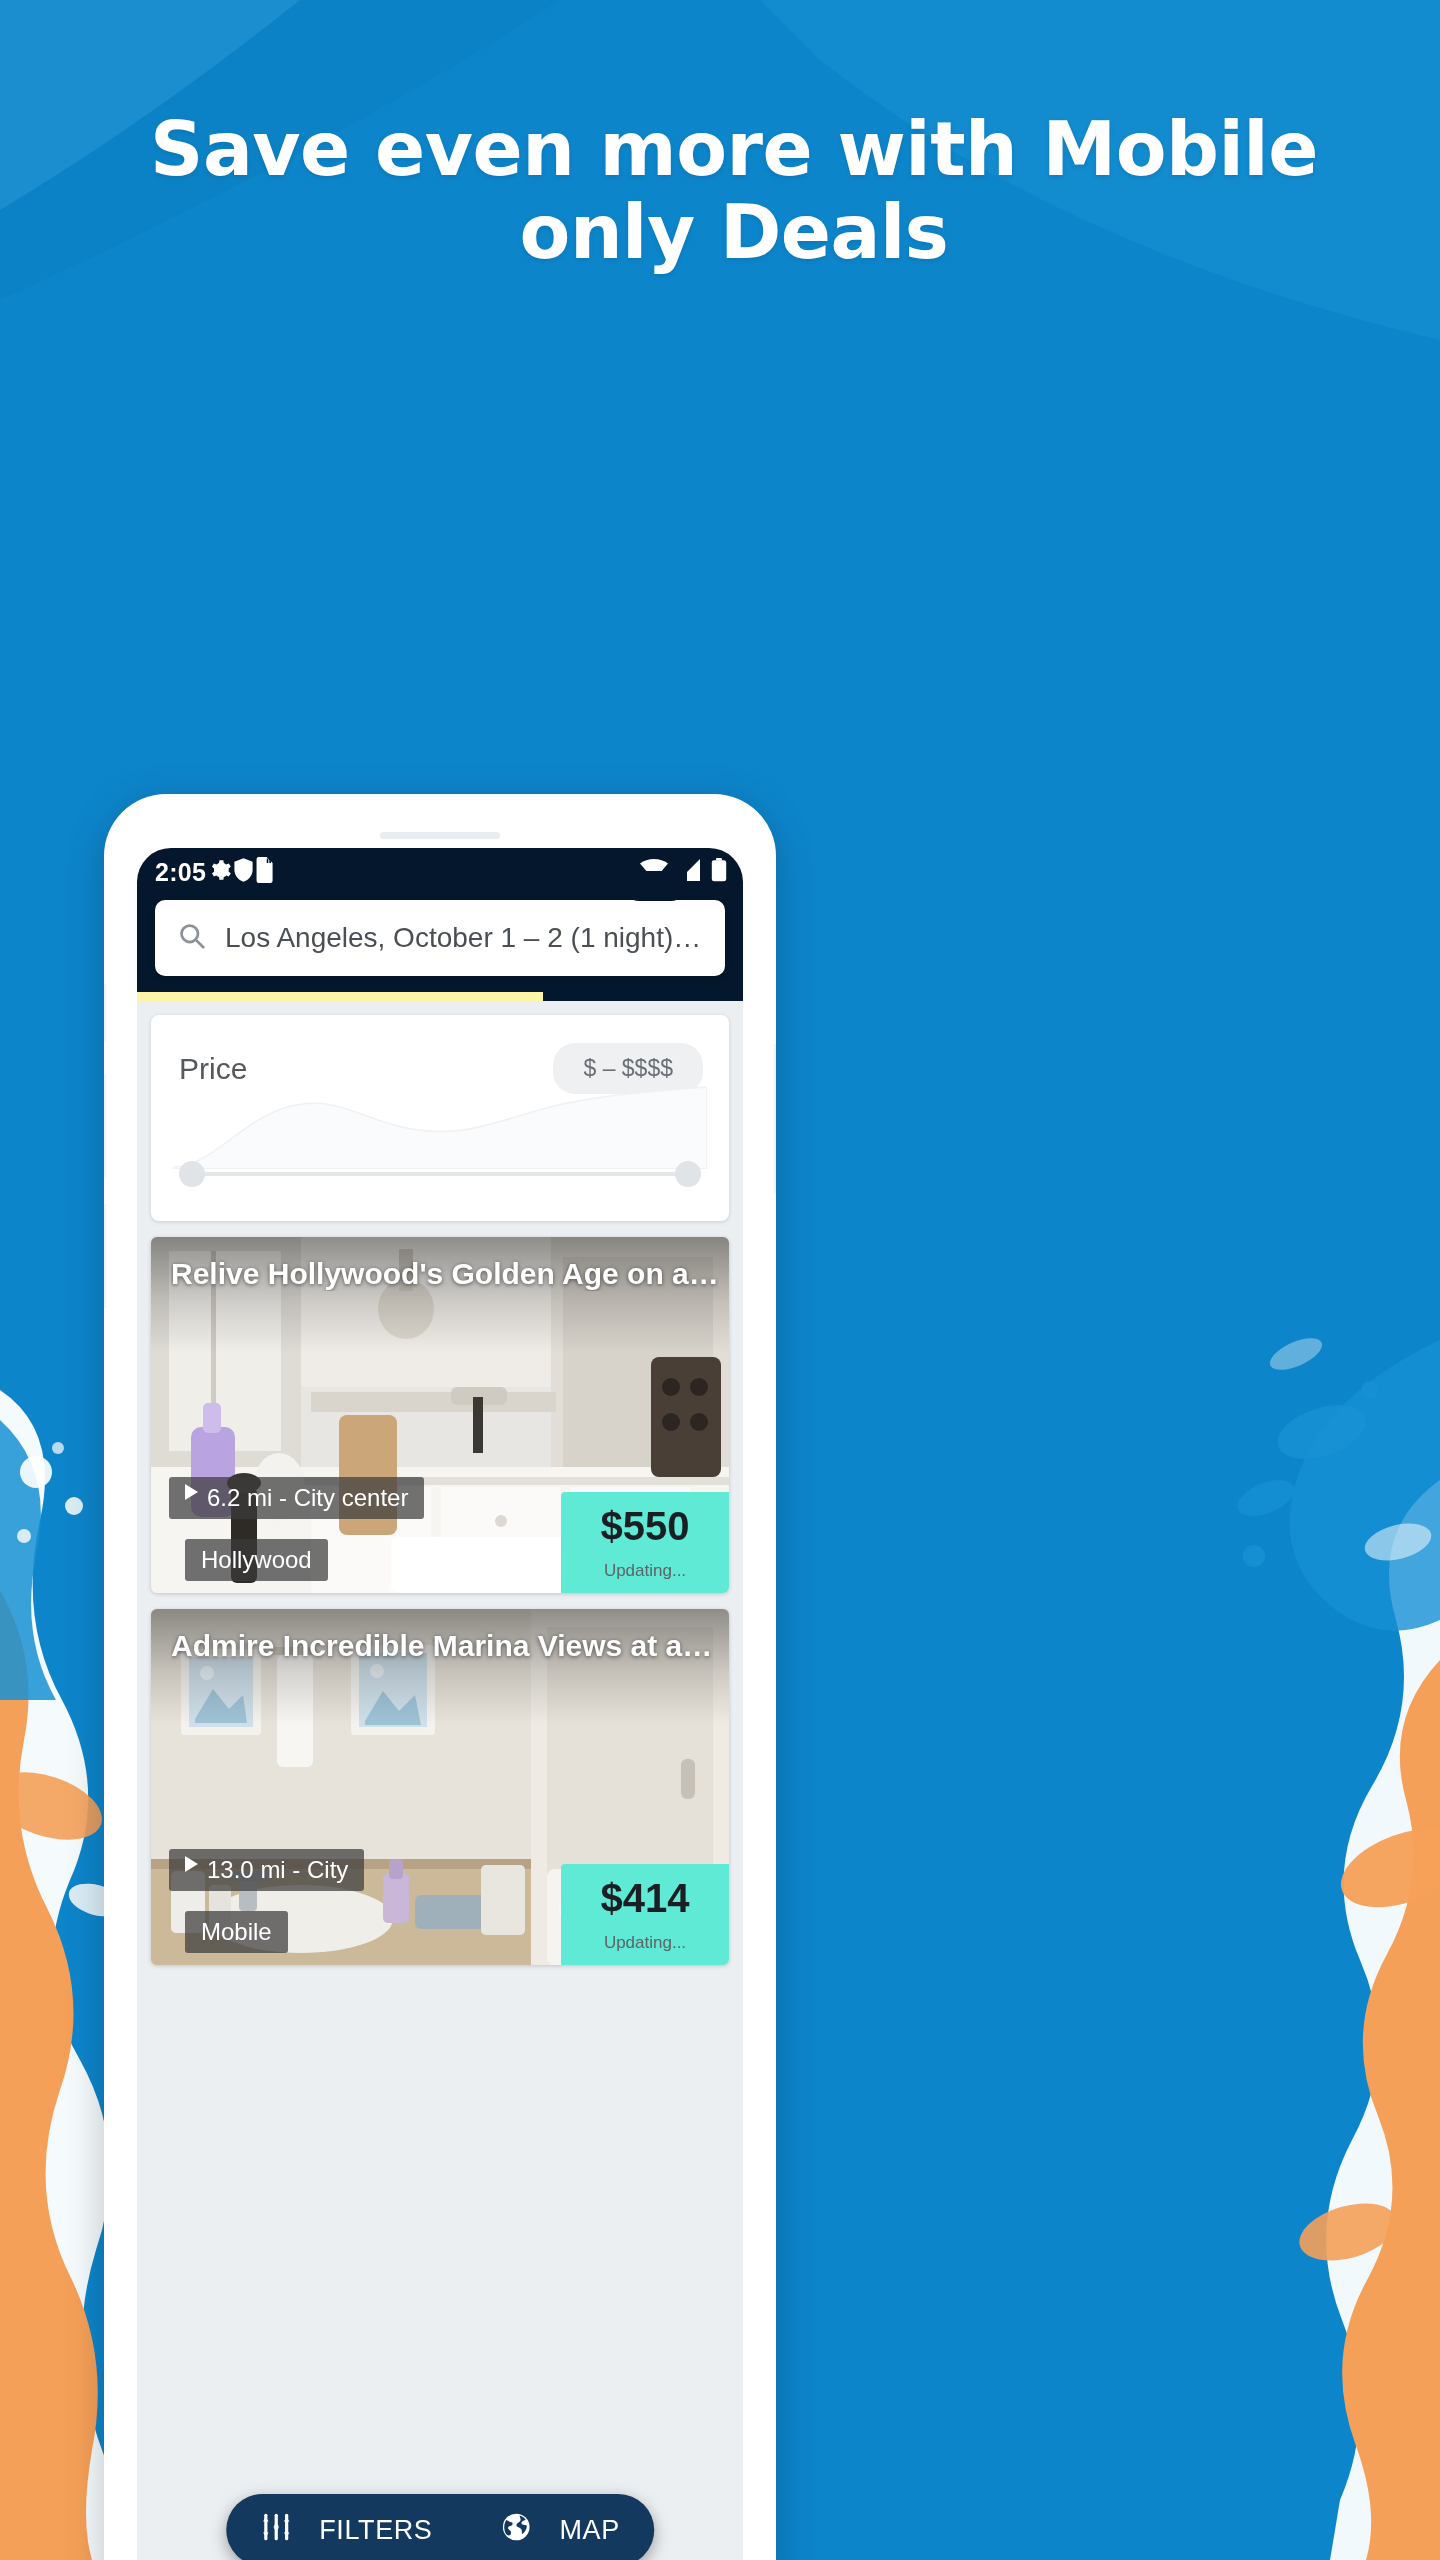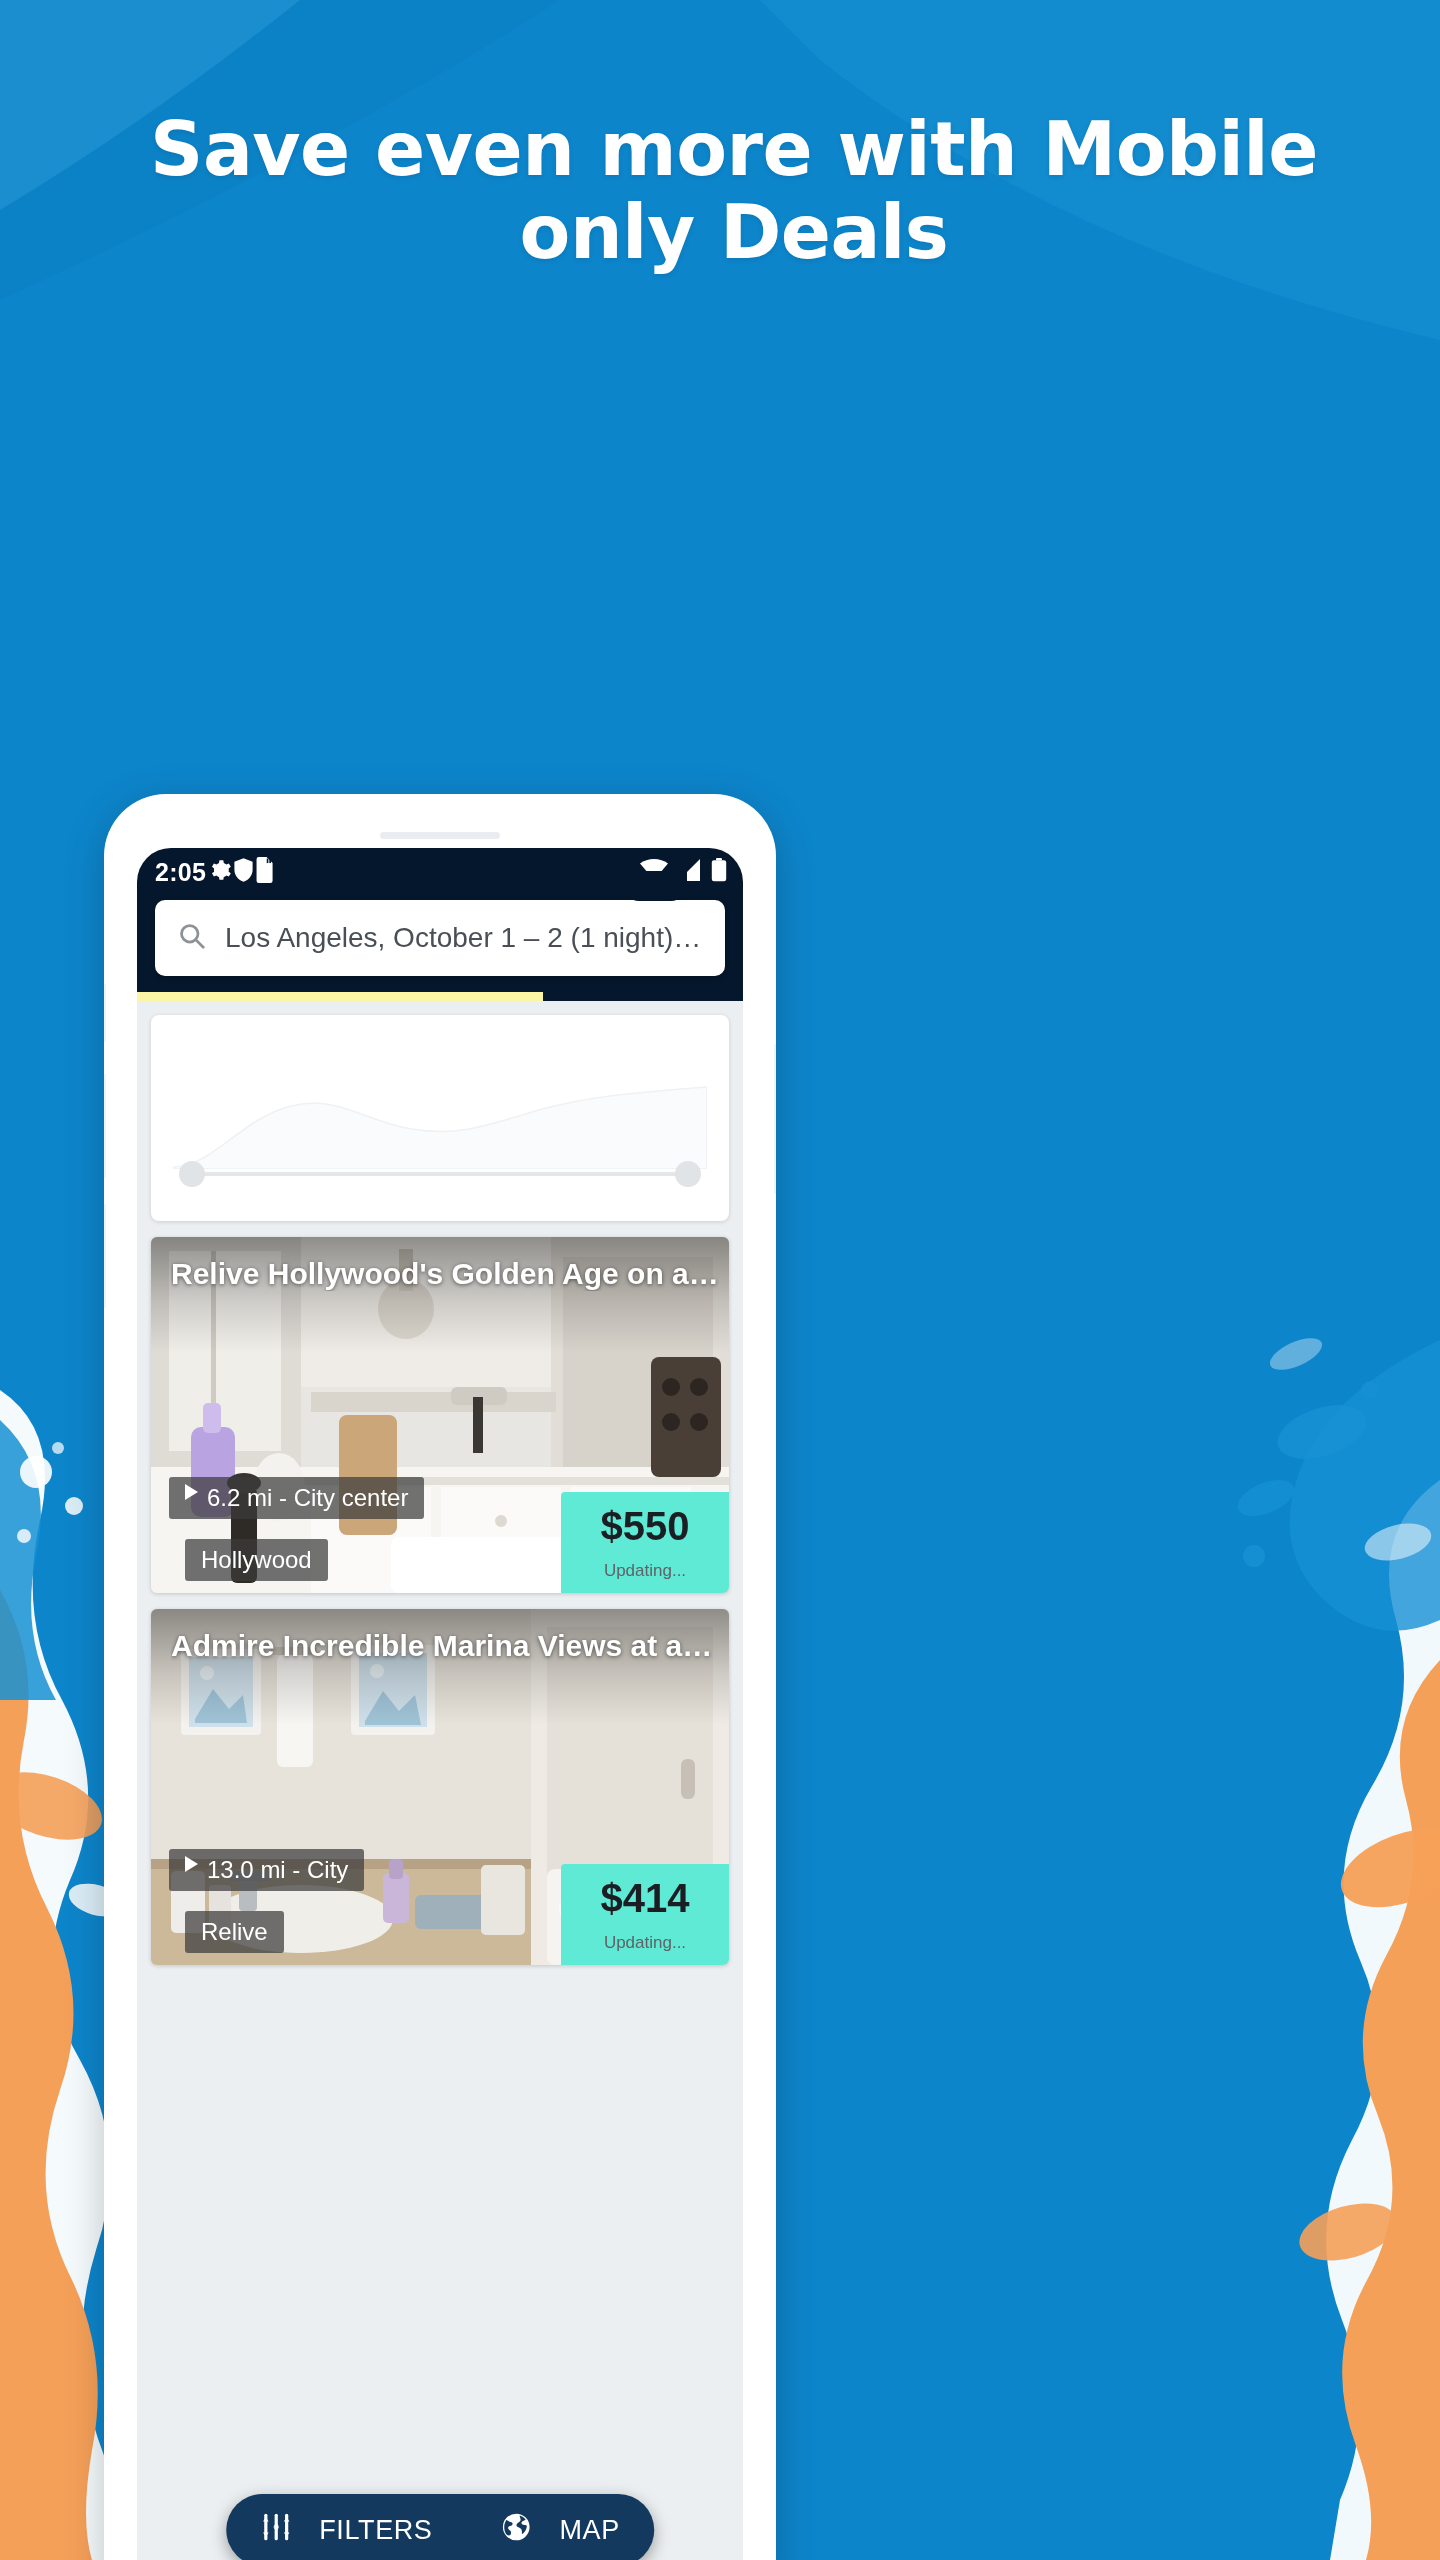--- a/index.html
+++ b/index.html
@@ -333,20 +333,24 @@
         </div>
       </div>
 
       <div class="loadbar">
         <div class="fill" style="width: 67%;"></div>
       </div>
 
       <div class="content">
 
         <div class="price-card">
+          <div class="price-head">
+            <span class="price-label">Price</span>
+            <span class="price-chip">$ – $$$$</span>
+          </div>
           <div class="hist">
             <svg viewBox="0 0 560 88" preserveAspectRatio="none">
               <path d="M0 86 C40 86 70 40 120 26 C170 12 200 40 250 48 C300 56 330 44 380 30 C430 16 480 12 560 6 L560 88 L0 88 Z" fill="#fafbfc" stroke="#f0f1f3" stroke-width="1.6"></path>
             </svg>
           </div>
           <div class="slider">
             <div class="track"></div>
             <div class="knob left"></div>
             <div class="knob right"></div>
           </div>
@@ -438,21 +442,21 @@
               <ellipse cx="456" cy="300" rx="48" ry="30" fill="#fbfaf8"></ellipse>
             </svg>
           </div>
           <div class="hotel-scrim"></div>
           <div class="hotel-title">Admire Incredible Marina Views at an Oceanfron...</div>
           <div class="badge badge-dist">
             <span class="caret"></span>
             <span>13.0 mi - City</span>
           </div>
           <div class="badge badge-area">
-            <span>Relive</span>
+            <span>Mobile</span>
           </div>
           <div class="price-tag">
             <div class="amount">$414</div>
             <div class="sub">Updating...</div>
           </div>
         </div>
 
       </div>
 
       <div class="fab-bar">

